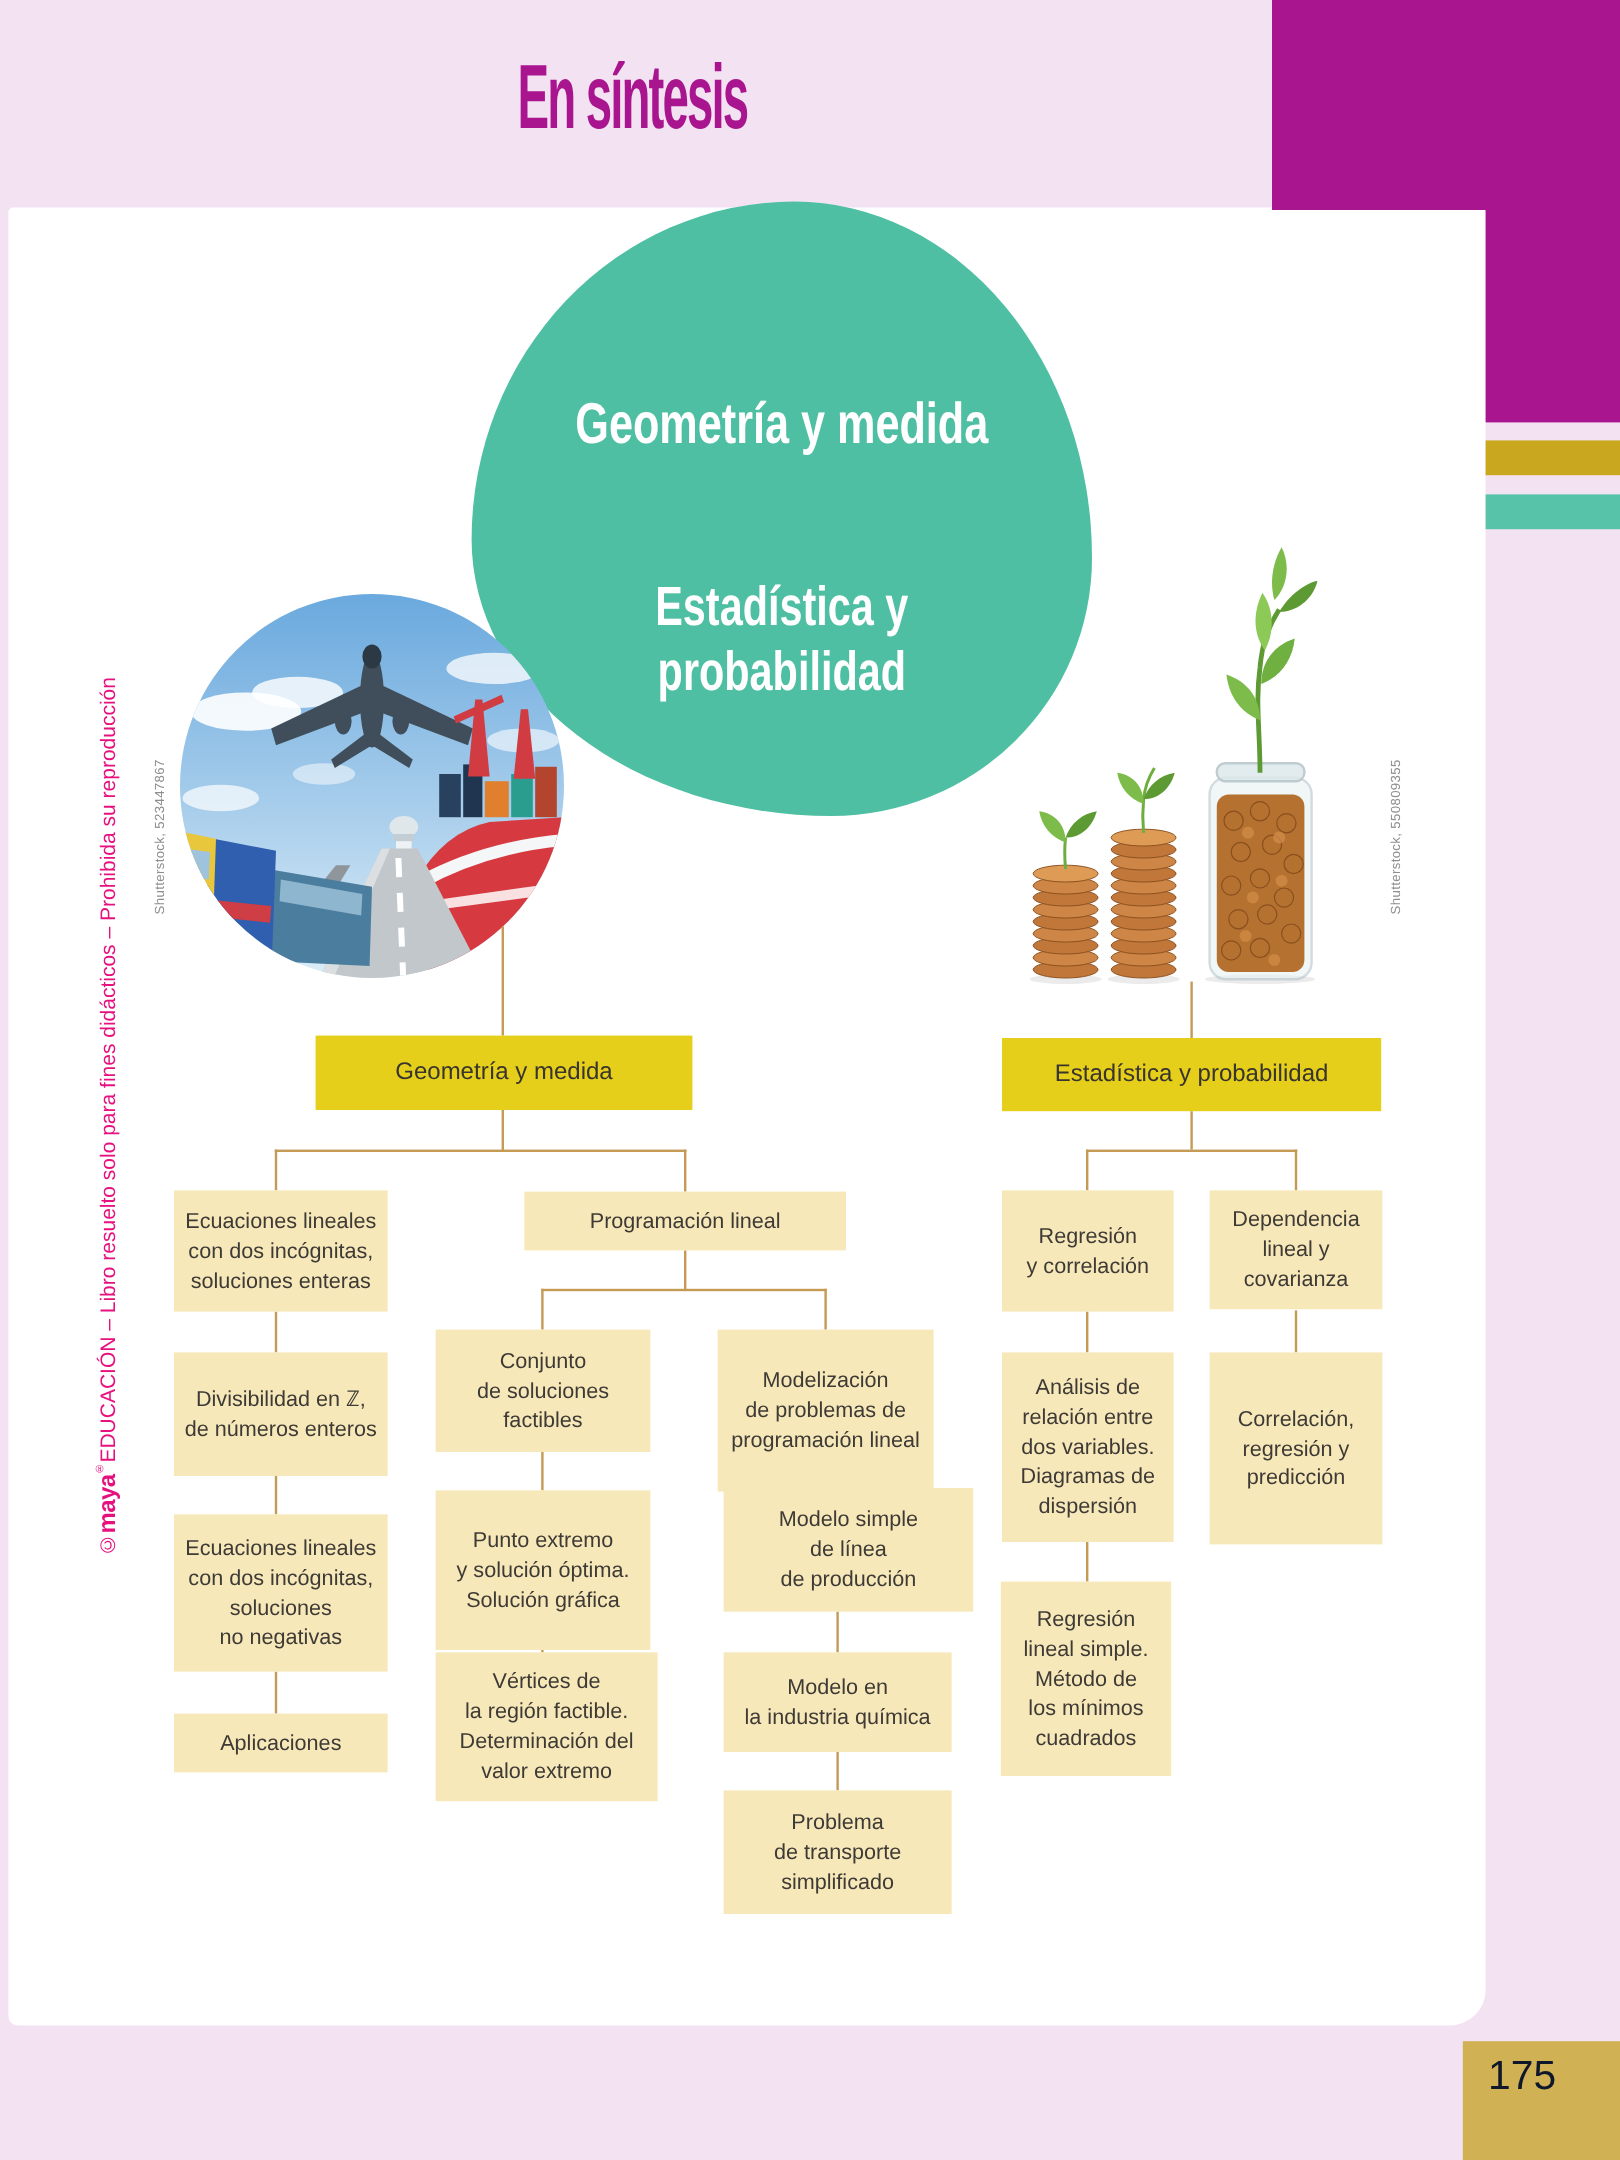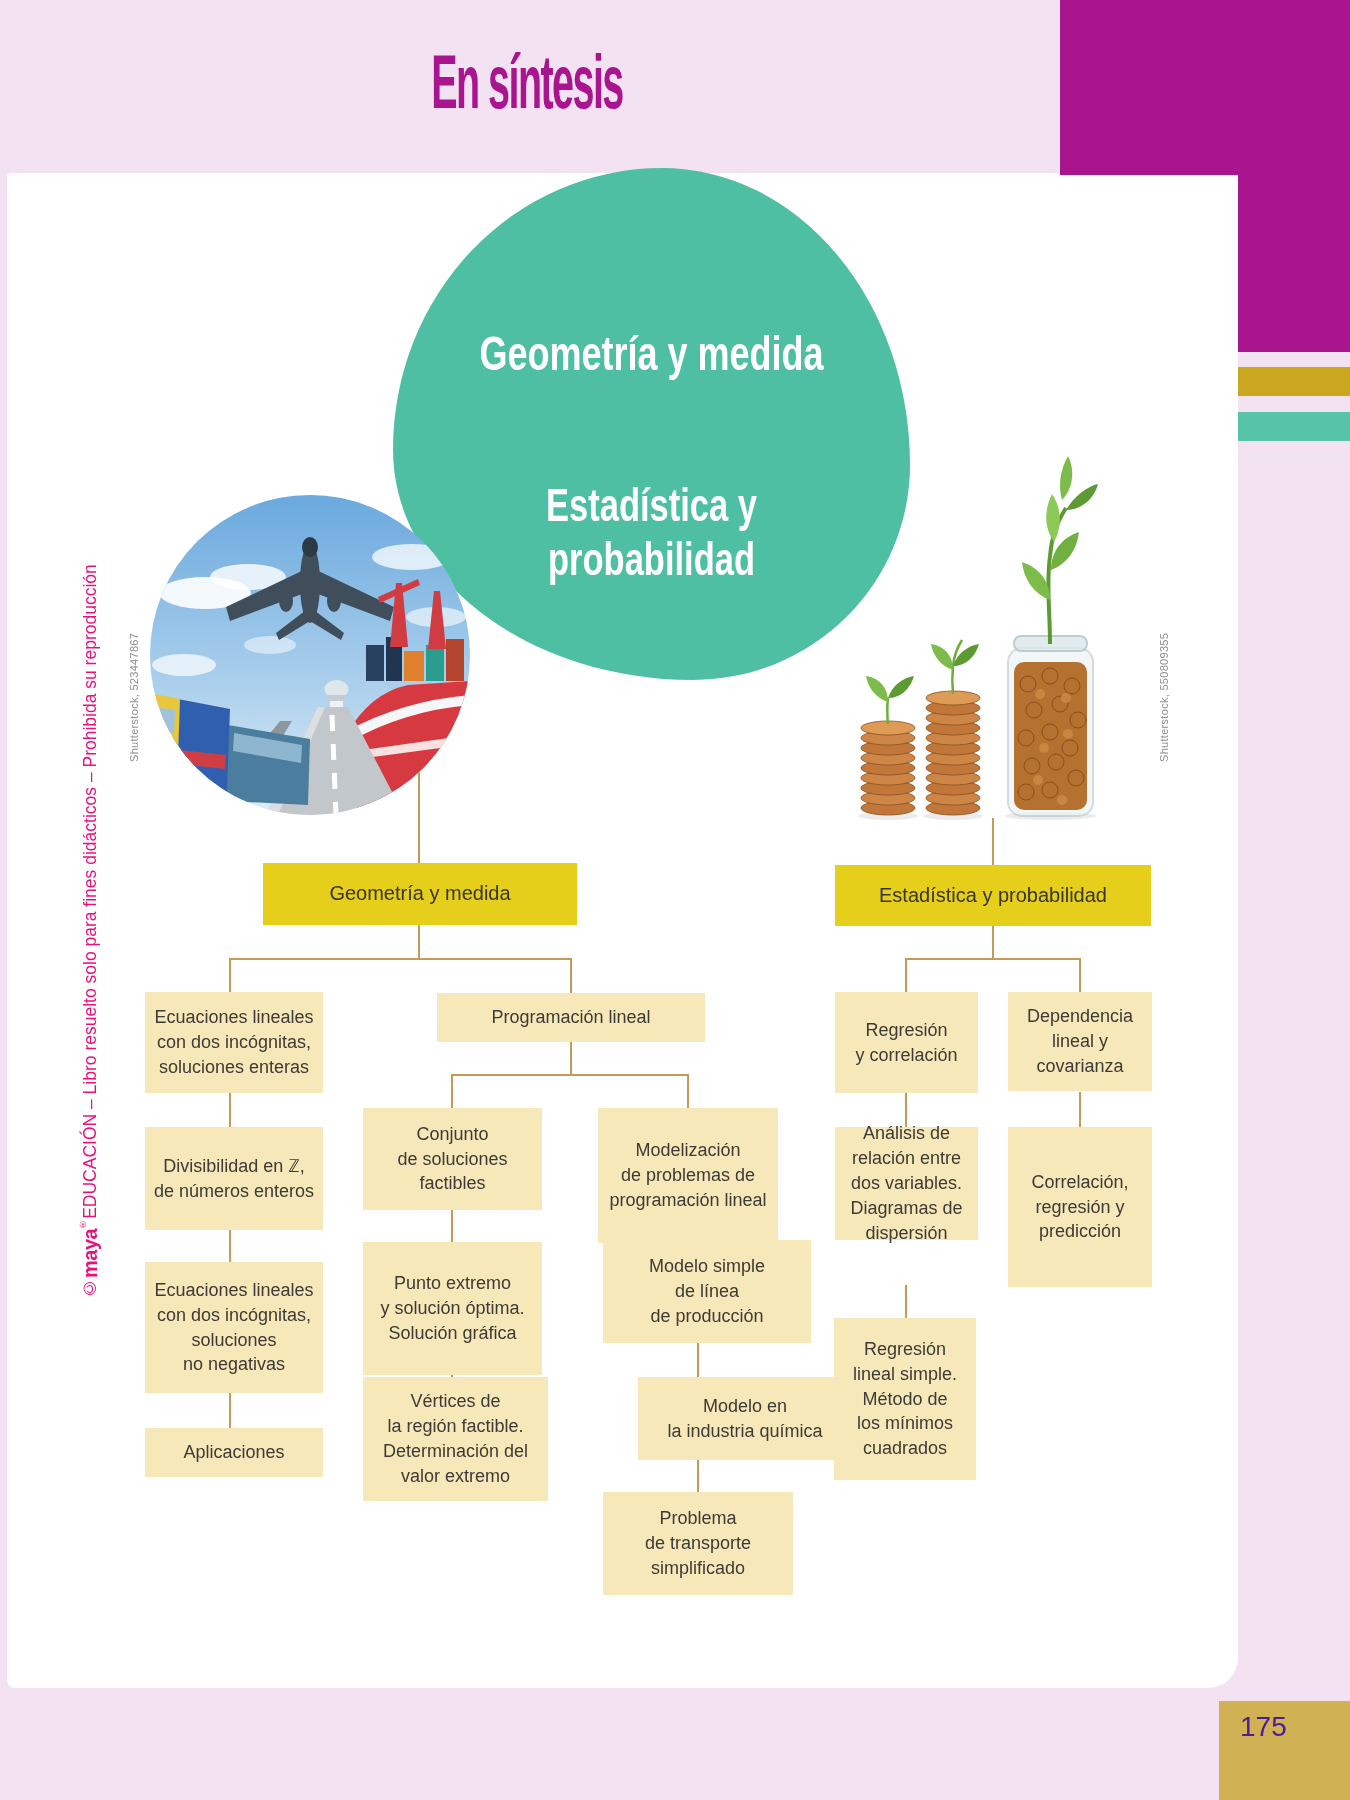--- a/index.html
+++ b/index.html
@@ -45,21 +45,21 @@
   
   .cline{position:absolute;background:#c49a55;}
   .cline.v{width:2px;}
   .cline.h{height:2px;}
   .node{position:absolute;background:#f7e8ba;color:#3e3a35;font-size:18px;line-height:1.38;
         display:flex;align-items:center;justify-content:center;text-align:center;
         white-space:pre-line;padding:0 2px;box-sizing:border-box;}
   .node.root{background:#e6cf1a;color:#38342e;font-size:20px;white-space:nowrap;}
 
   .page-num-box{position:absolute;left:1219px;top:1701px;width:131px;height:99px;background:#d0b154;}
-  .page-num-box span{position:absolute;left:21px;top:10px;color:#4c1d95;font-size:28px;}
+  .page-num-box span{position:absolute;left:21px;top:10px;color:#0f172a;font-size:34px;}
 </style>
 </head>
 <body>
 
 <div class="content-card"></div>
 <div class="corner-wide"></div>
 <div class="corner-tall"></div>
 <div class="bar-gold"></div>
 <div class="bar-teal"></div>
 
@@ -268,29 +268,29 @@
 la región factible.
 Determinación del
 valor extremo</div>
 
 <div class="node" style="left:598px;top:1108px;width:180px;height:135px">Modelización
 de problemas de
 programación lineal</div>
 <div class="node" style="left:603px;top:1240px;width:208px;height:103px">Modelo simple
 de línea
 de producción</div>
-<div class="node" style="left:638px;top:1377px;width:214px;height:83px">Modelo en
+<div class="node" style="left:603px;top:1377px;width:190px;height:83px">Modelo en
 la industria química</div>
 <div class="node" style="left:603px;top:1492px;width:190px;height:103px">Problema
 de transporte
 simplificado</div>
 
 <div class="node" style="left:835px;top:992px;width:143px;height:101px">Regresión
 y correlación</div>
-<div class="node" style="left:835px;top:1127px;width:143px;height:113px">Análisis de
+<div class="node" style="left:835px;top:1127px;width:143px;height:158px">Análisis de
 relación entre
 dos variables.
 Diagramas de
 dispersión</div>
 <div class="node" style="left:834px;top:1318px;width:142px;height:162px">Regresión
 lineal simple.
 Método de
 los mínimos
 cuadrados</div>
 <div class="node" style="left:1008px;top:992px;width:144px;height:99px">Dependencia

